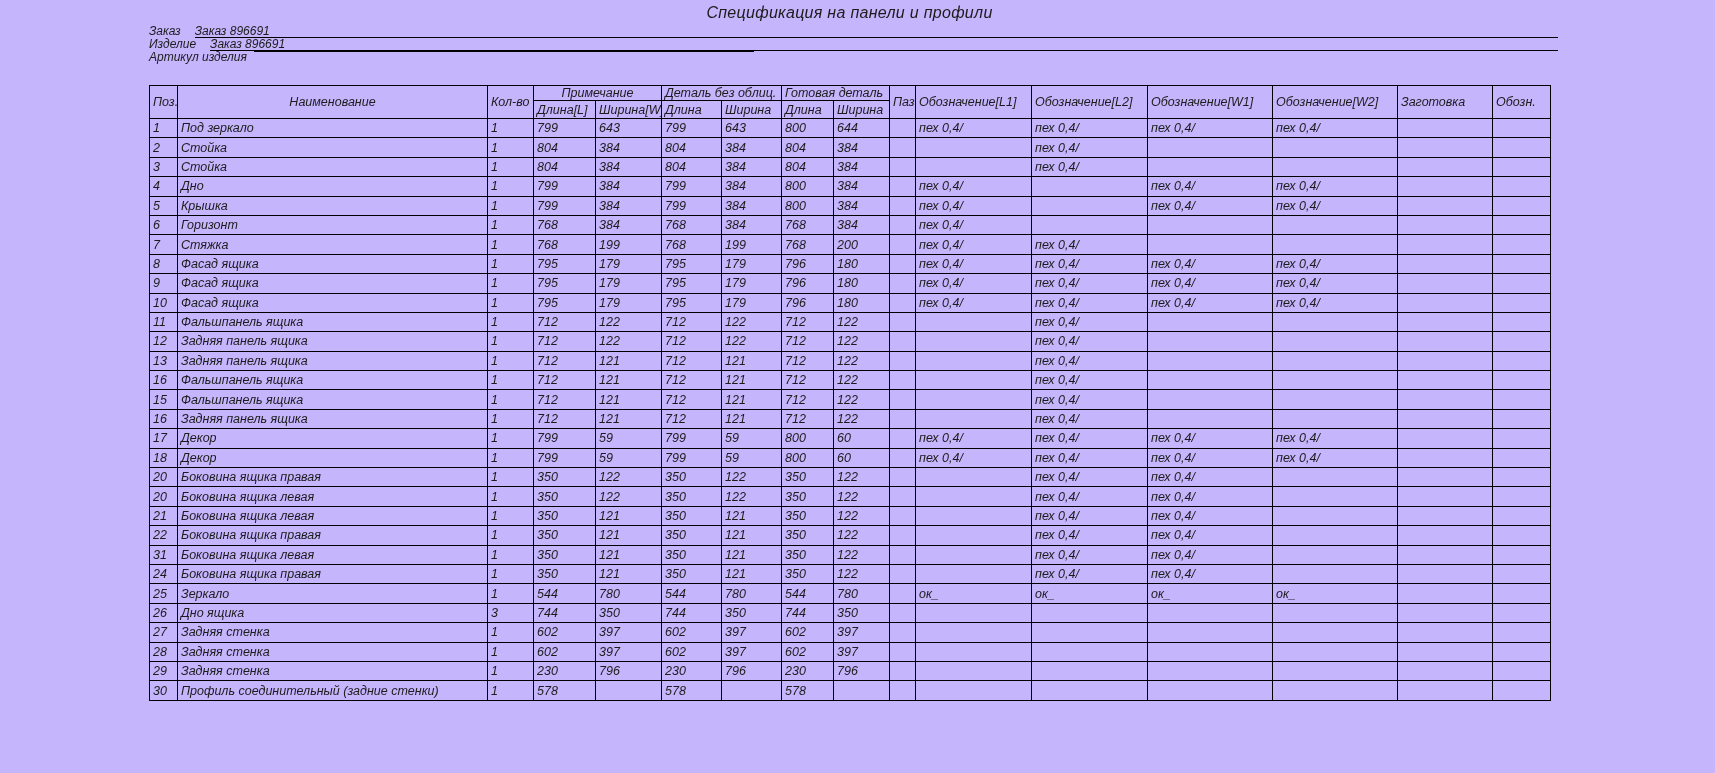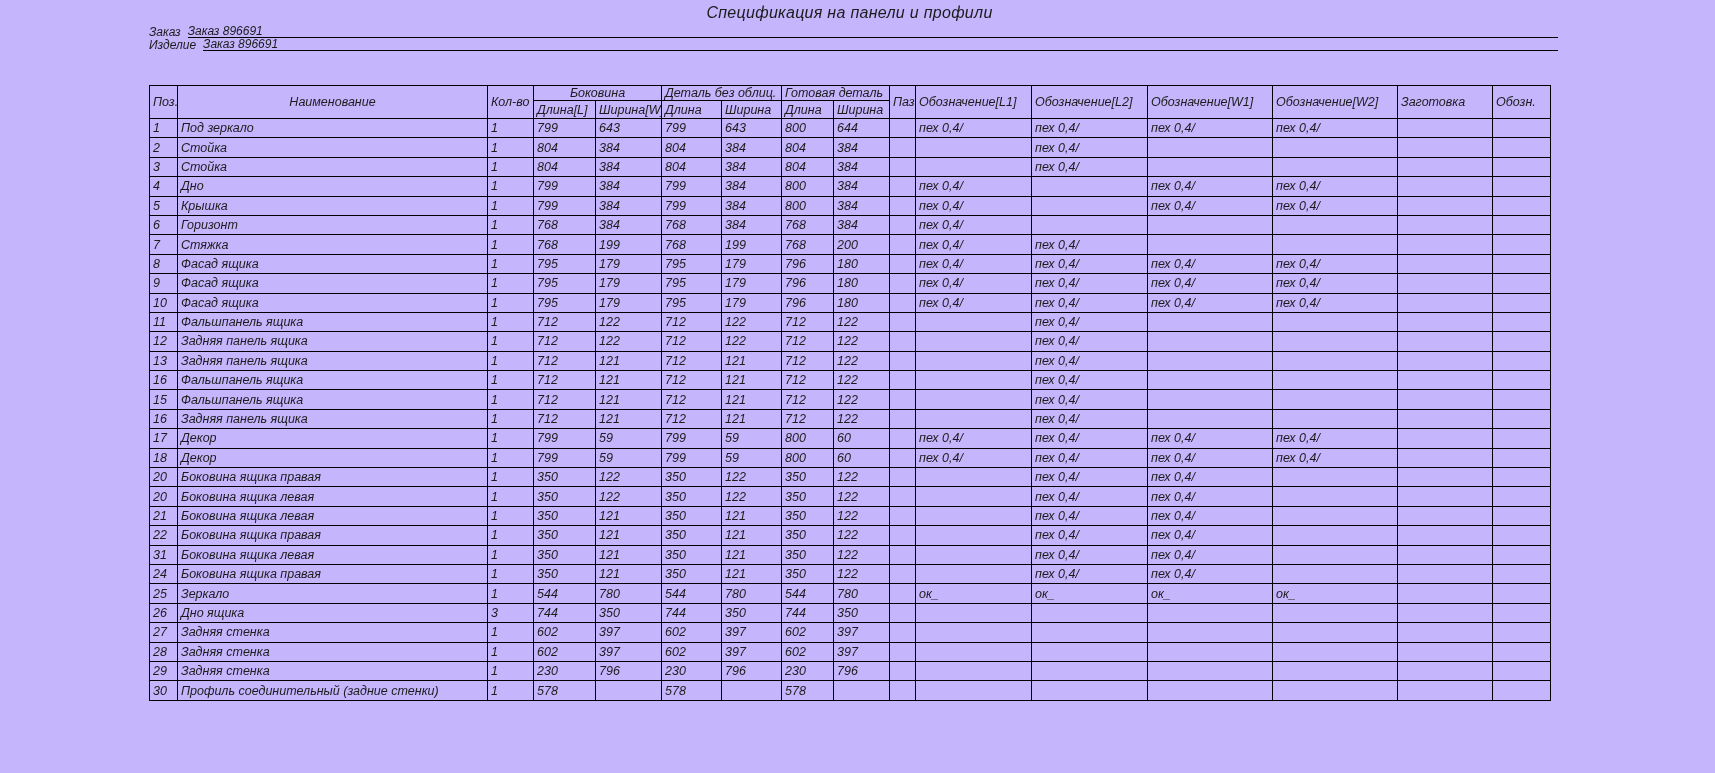--- a/index.html
+++ b/index.html
@@ -30,31 +30,31 @@
     position: absolute;
     top: 25px;
     left: 149px;
     width: 1409px;
     font-size: 12px;
   }
   .order-line {
     display: flex;
     height: 13px;
     line-height: 12px;
-    align-items: center;
+    align-items: flex-start;
   }
   .order-label {
     white-space: pre;
     padding-right: 7px;
   }
   .order-value {
     border-bottom: 1px solid #000;
     white-space: pre;
   }
-  .order-value.grow { flex: 1 1 auto; }
+  .order-value.grow { flex: 1 1 auto; margin-left: 7px; }
   .order-value.short { width: 500px; }
 
   table.spec-table {
     position: absolute;
     top: 85px;
     left: 149px;
     width: 1401px;
     border-collapse: collapse;
     table-layout: fixed;
     font-size: 12.5px;
@@ -83,20 +83,24 @@
   <div class="doc-title">Спецификация на панели и профили</div>
 
   <div class="order-lines">
     <div class="order-line">
       <span class="order-label">Заказ</span>
       <span class="order-value grow">Заказ 896691</span>
     </div>
     <div class="order-line">
       <span class="order-label">Изделие</span>
       <span class="order-value grow">Заказ 896691</span>
+    </div>
+    <div class="order-line">
+      <span class="order-label">Артикул изделия</span>
+      <span class="order-value short"></span>
     </div>
   </div>
 
   <table class="spec-table">
     <colgroup>
       <col style="width:28px">
       <col style="width:310px">
       <col style="width:46px">
       <col style="width:62px">
       <col style="width:66px">
@@ -110,21 +114,21 @@
       <col style="width:125px">
       <col style="width:125px">
       <col style="width:95px">
       <col style="width:58px">
     </colgroup>
     <thead>
       <tr class="group-row">
         <th rowspan="2" class="center">Поз.</th>
         <th rowspan="2" class="center">Наименование</th>
         <th rowspan="2">Кол-во</th>
-        <th colspan="2" class="center">Боковина</th>
+        <th colspan="2" class="center">Примечание</th>
         <th colspan="2">Деталь без облиц.</th>
         <th colspan="2">Готовая деталь</th>
         <th rowspan="2">Паз</th>
         <th rowspan="2">Обозначение[L1]</th>
         <th rowspan="2">Обозначение[L2]</th>
         <th rowspan="2">Обозначение[W1]</th>
         <th rowspan="2">Обозначение[W2]</th>
         <th rowspan="2">Заготовка</th>
         <th rowspan="2">Обозн.</th>
       </tr>

